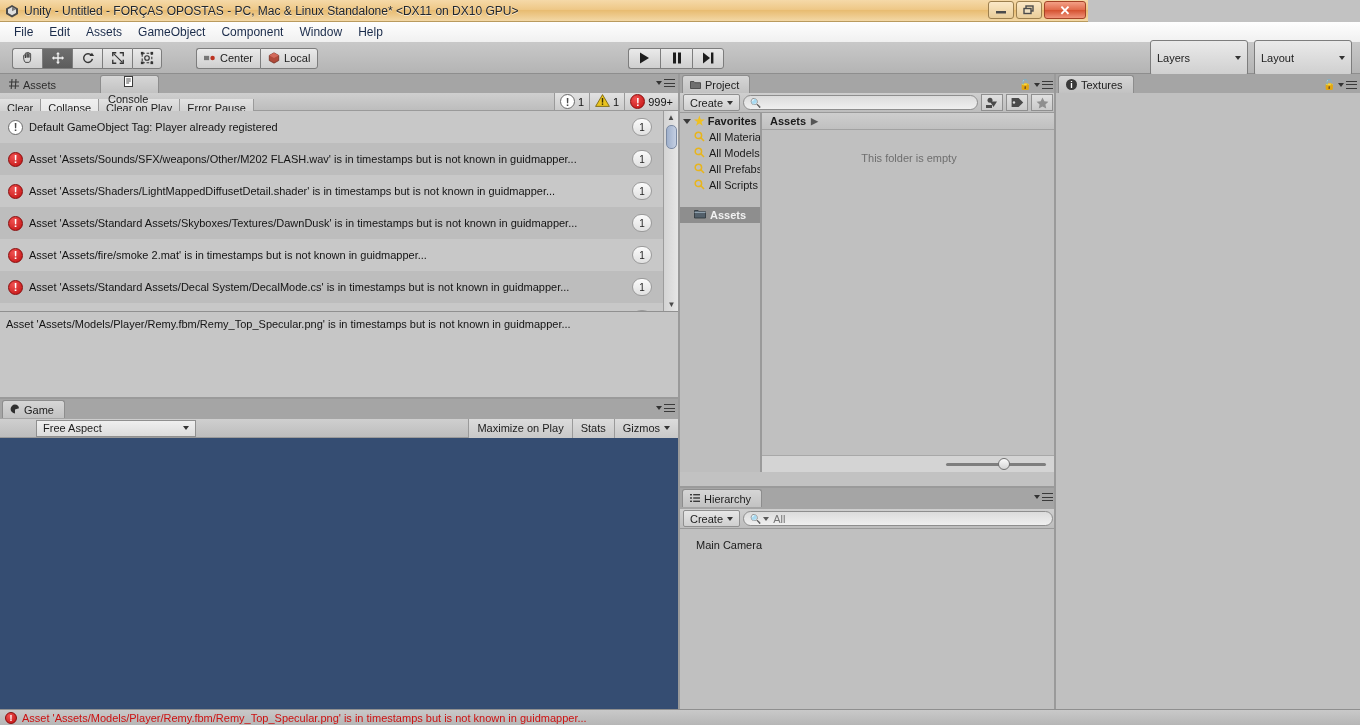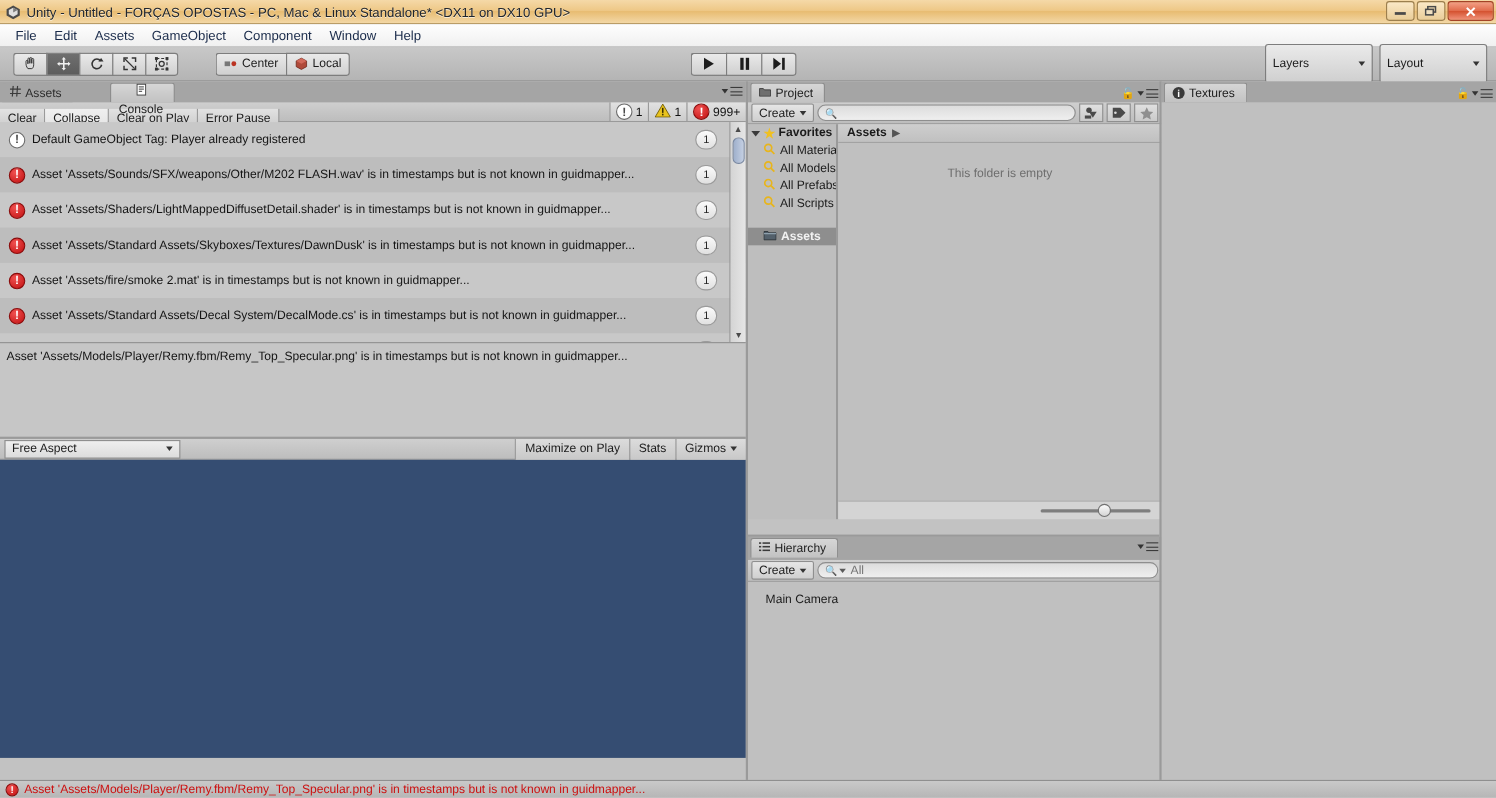--- a/index.html
+++ b/index.html
@@ -8,21 +8,21 @@
     font-family: "Liberation Sans", sans-serif;
     font-size: 11px;
     overflow: hidden;
     background: #c2c2c2;
     -webkit-font-smoothing: none;
   }
   .app { position: relative; width: 1360px; height: 725px; }
 
   
   .titlebar {
-    position: absolute; left:0; top:0; width:1360px; height:22px;
+    position: absolute; left:0; top:0; width:1088px; height:22px;
     background: linear-gradient(to bottom, #f5d9a8 0%, #eec887 45%, #e8bc72 50%, #f3d8a6 100%);
     border-bottom: 1px solid #b99a5e;
     display: flex; align-items: center;
   }
   .title-icon {
     width: 16px; height: 16px; margin-left: 4px; margin-right: 4px;
     display:flex; align-items:center; justify-content:center;
   }
   .title-text {
     font-size: 12px; color: #20262e; white-space: nowrap;
@@ -170,21 +170,21 @@
     border:1px solid #7b8aa3;
   }
   .detail-pane {
     background:#c6c6c6; border-top:1px solid #909090;
     font-size:11px; color:#141414; padding:5px 6px; line-height:1.4;
   }
 
   
   .gamebar {
     height:19px; background: linear-gradient(to bottom,#cfcfcf,#bdbdbd);
-    border-bottom:1px solid #9a9a9a; display:flex; align-items:center;
+    border-bottom:1px solid #9a9a9a; display:flex; align-items:center;padding-left:32px;
   }
   .aspect {
     width:160px; height:17px; padding:0 6px; margin-left:4px;
     background: linear-gradient(to bottom,#efefef,#dcdcdc);
     border:1px solid #8f8f8f;
     display:flex; align-items:center; justify-content:space-between;
     font-size:11px; color:#1c1c1c;
   }
   .gb-right { margin-left:auto; display:flex; height:19px; }
   .gbtn {
@@ -478,20 +478,38 @@
         <div class="arrow" style="position:absolute;bottom:0;width:15px;">▼</div>
       </div>
     </div>
 
     <div class="detail-pane" style="height:88px;">
       <span>Asset 'Assets/Models/Player/Remy.fbm/Remy_Top_Specular.png' is in timestamps but is not known in guidmapper...</span>
     </div>
   </div>
 
   <div class="panel" style="left:0;top:399px;width:678px;height:310px;">
+    <div class="tabstrip" style="height:20px;">
+      <div class="tab selected" style="left:2px;">
+        <span>
+          <svg width="10" height="10" viewBox="0 0 10 10">
+              <path d="M5 0.6 A4.4 4.4 0 1 0 5 9.4 L5 5.6 L9 4.2 A4.4 4.4 0 0 0 5 0.6Z" fill="#2f2f2f"></path>
+            </svg>
+        </span>
+        <span>Game</span>
+      </div>
+      <div class="tab-menu">
+        <span class="caret"></span>
+        <span class="ham">
+            <i></i>
+            <i></i>
+            <i></i>
+          </span>
+      </div>
+    </div>
     <div class="gamebar">
       <div class="aspect">
         <span>Free Aspect</span>
         <span class="caret"></span>
       </div>
       <div class="gb-right">
         <div class="gbtn">Maximize on Play</div>
         <div class="gbtn">Stats</div>
         <div class="gbtn">
           <span>Gizmos</span>

